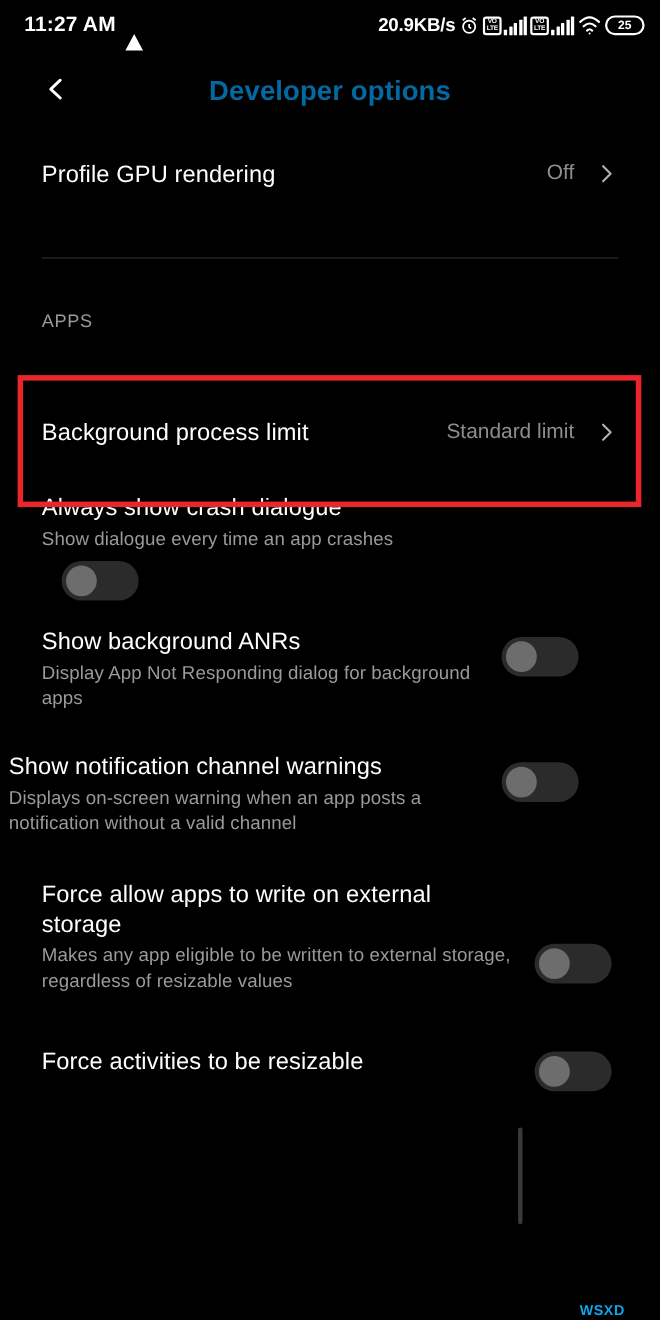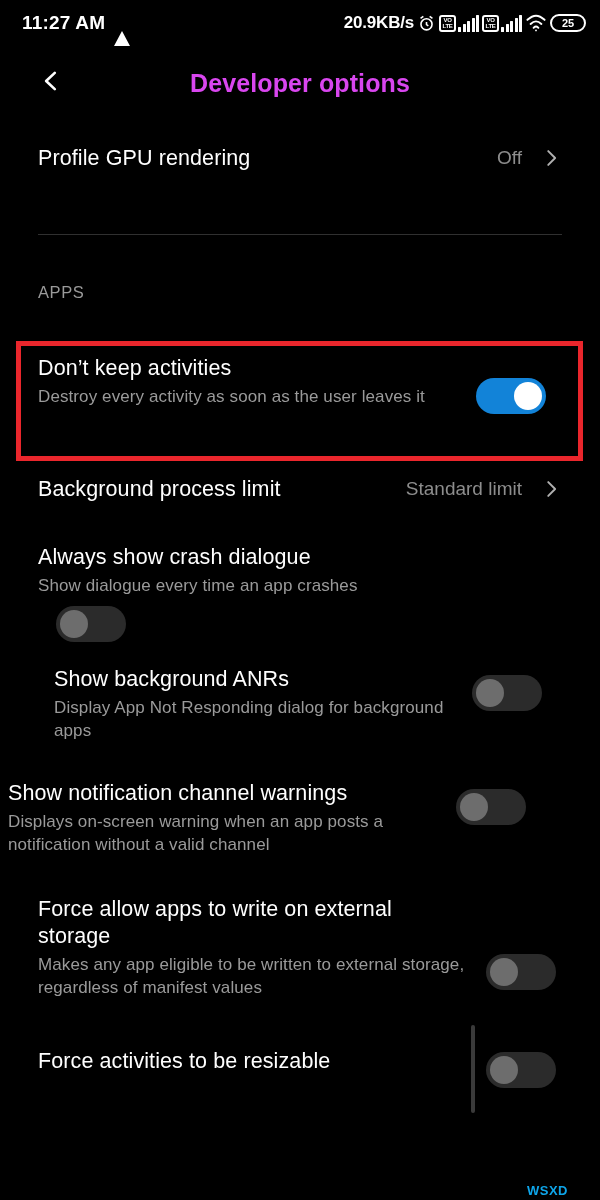--- a/index.html
+++ b/index.html
@@ -42,21 +42,21 @@
 
   .batt {
     width:36px;height:18px;border:2px solid #fff;border-radius:9px;
     display:flex;align-items:center;justify-content:center;
     font-size:11px;font-weight:700;color:#fff;
   }
 
   
   .header { position:absolute; top:46px; left:0; width:600px; height:74px; display:flex; align-items:center; }
   .back-btn { position:absolute; left:30px; width:42px; height:42px; display:flex; align-items:center; justify-content:center; }
-  .page-title { width:100%; text-align:center; color:#d946ef; font-size:25px; font-weight:700; letter-spacing:.1px; }
+  .page-title { width:100%; text-align:center; color:#0369a1; font-size:25px; font-weight:700; letter-spacing:.1px; }
 
   
   .list { position:absolute; top:120px; left:0; width:600px; }
   .row { position:relative; display:flex; align-items:flex-start; padding:0 38px; }
   .row-text { flex:1; min-width:0; }
   .row-title { color:#fefefe; font-size:21.5px; line-height:27px; font-weight:400; letter-spacing:.1px; }
   .row-sub { color:#9a9a9a; font-size:17px; line-height:23px; margin-top:3px; letter-spacing:.1px; }
   .row-value { color:#8d8d8d; font-size:19px; white-space:nowrap; align-self:center; }
 
   .chev { width:24px; display:flex; align-items:center; justify-content:flex-end; align-self:center; margin-left:16px; }
@@ -166,29 +166,20 @@
     </div>
 
     <div style="height:38px"></div>
     <div class="divider"></div>
 
     <div style="height:48px"></div>
     <div class="section-hd">APPS</div>
 
     <div style="height:38px"></div>
 
-    <div class="row" style="min-height:96px; padding-top:15px;">
-      <div class="row-text" style="max-width:420px;">
-        <div class="row-title">Don’t keep activities</div>
-        <div class="row-sub">Destroy every activity as soon as the user leaves it</div>
-      </div>
-      <div class="switch on">
-          <span class="knob"></span>
-        </div>
-    </div>
 
     <div style="height:22px"></div>
 
     <div class="row" style="height:62px; align-items:center;">
       <div class="row-text">
         <div class="row-title">Background process limit</div>
       </div>
       <div class="row-value">Standard limit</div>
       <div class="chev">
         <svg width="22" height="22" viewBox="0 0 24 24" fill="none" stroke="#b0b0b0" stroke-width="2.1" stroke-linecap="round" stroke-linejoin="round">
@@ -204,21 +195,21 @@
         <div class="row-title">Always show crash dialogue</div>
         <div class="row-sub">Show dialogue every time an app crashes</div>
       </div>
       <div class="switch off" style="align-self:flex-start; margin-top:9px;">
           <span class="knob"></span>
         </div>
     </div>
 
     <div style="height:24px"></div>
 
-    <div class="row" style="min-height:96px;margin-left:16px;">
+    <div class="row" style="min-height:96px;">
       <div class="row-text" style="max-width:400px;">
         <div class="row-title">Show background ANRs</div>
         <div class="row-sub">Display App Not Responding dialog for background apps</div>
       </div>
       <div class="switch off" style="align-self:flex-start; margin-top:9px;">
           <span class="knob"></span>
         </div>
     </div>
 
     <div style="height:18px"></div>
@@ -231,21 +222,21 @@
       <div class="switch off" style="align-self:flex-start; margin-top:9px;">
           <span class="knob"></span>
         </div>
     </div>
 
     <div style="height:20px"></div>
 
     <div class="row" style="min-height:130px;">
       <div class="row-text" style="max-width:430px;">
         <div class="row-title">Force allow apps to write on external storage</div>
-        <div class="row-sub">Makes any app eligible to be written to external storage, regardless of manifest values</div>
+        <div class="row-sub">Makes any app eligible to be written to external storage, regardless of resizable values</div>
       </div>
       <div class="switch off" style="align-self:flex-start; margin-top:58px;">
           <span class="knob"></span>
         </div>
     </div>
 
     <div style="height:22px"></div>
 
     <div class="row" style="min-height:60px;">
       <div class="row-text" style="max-width:430px;">

